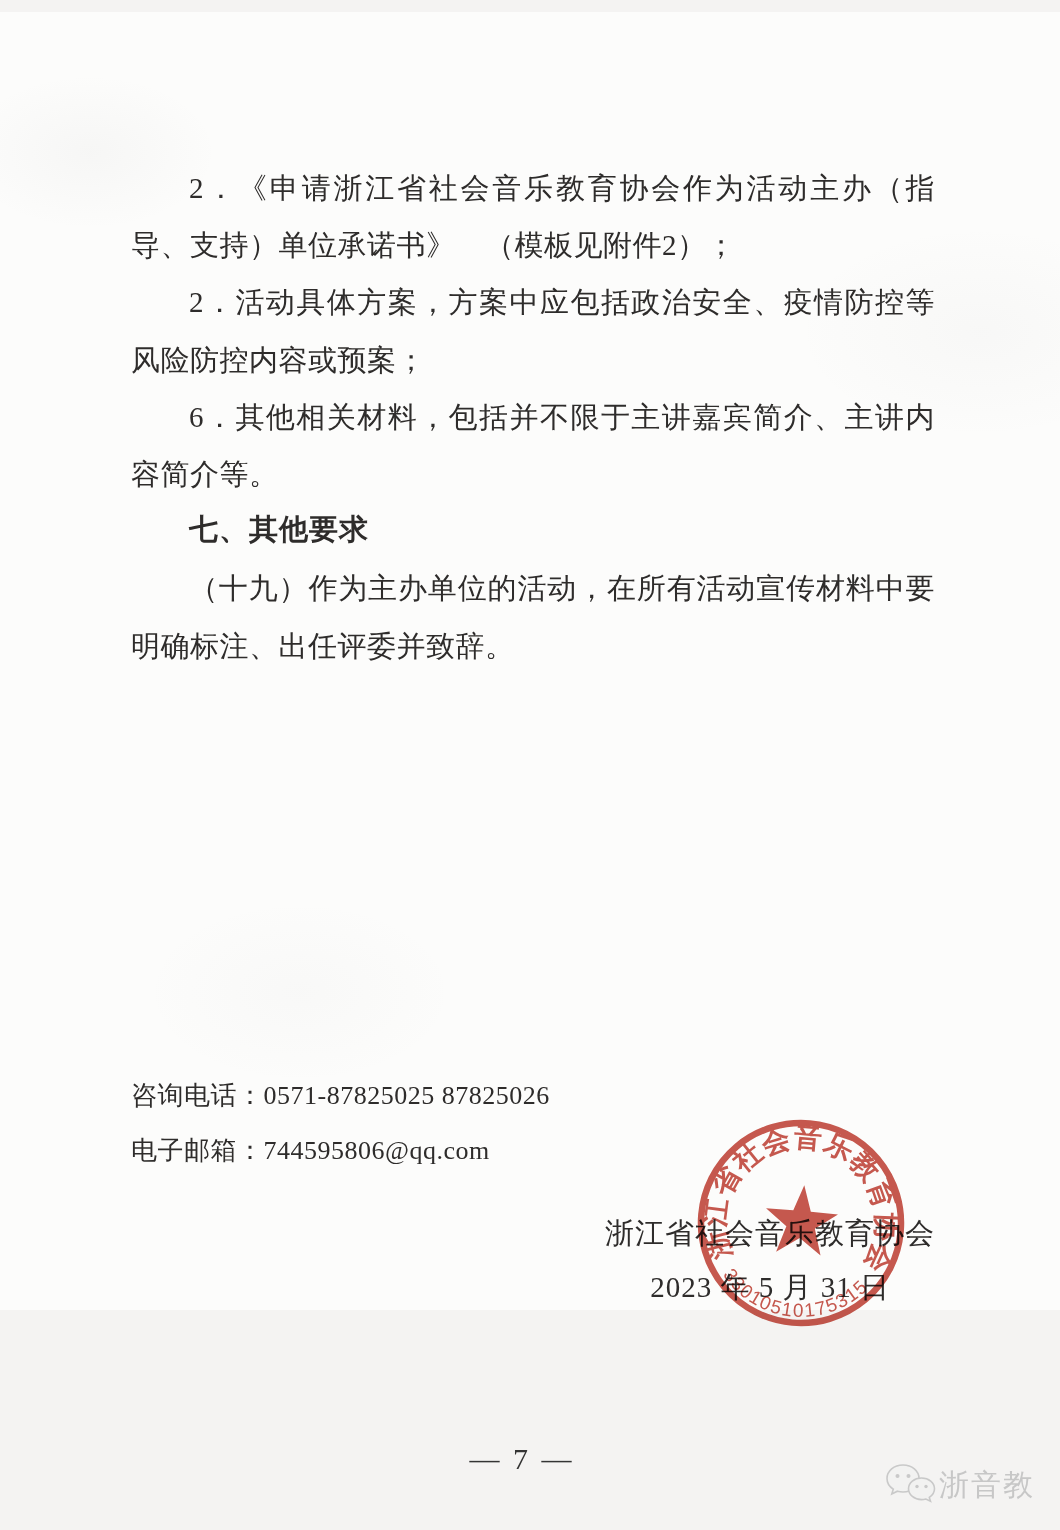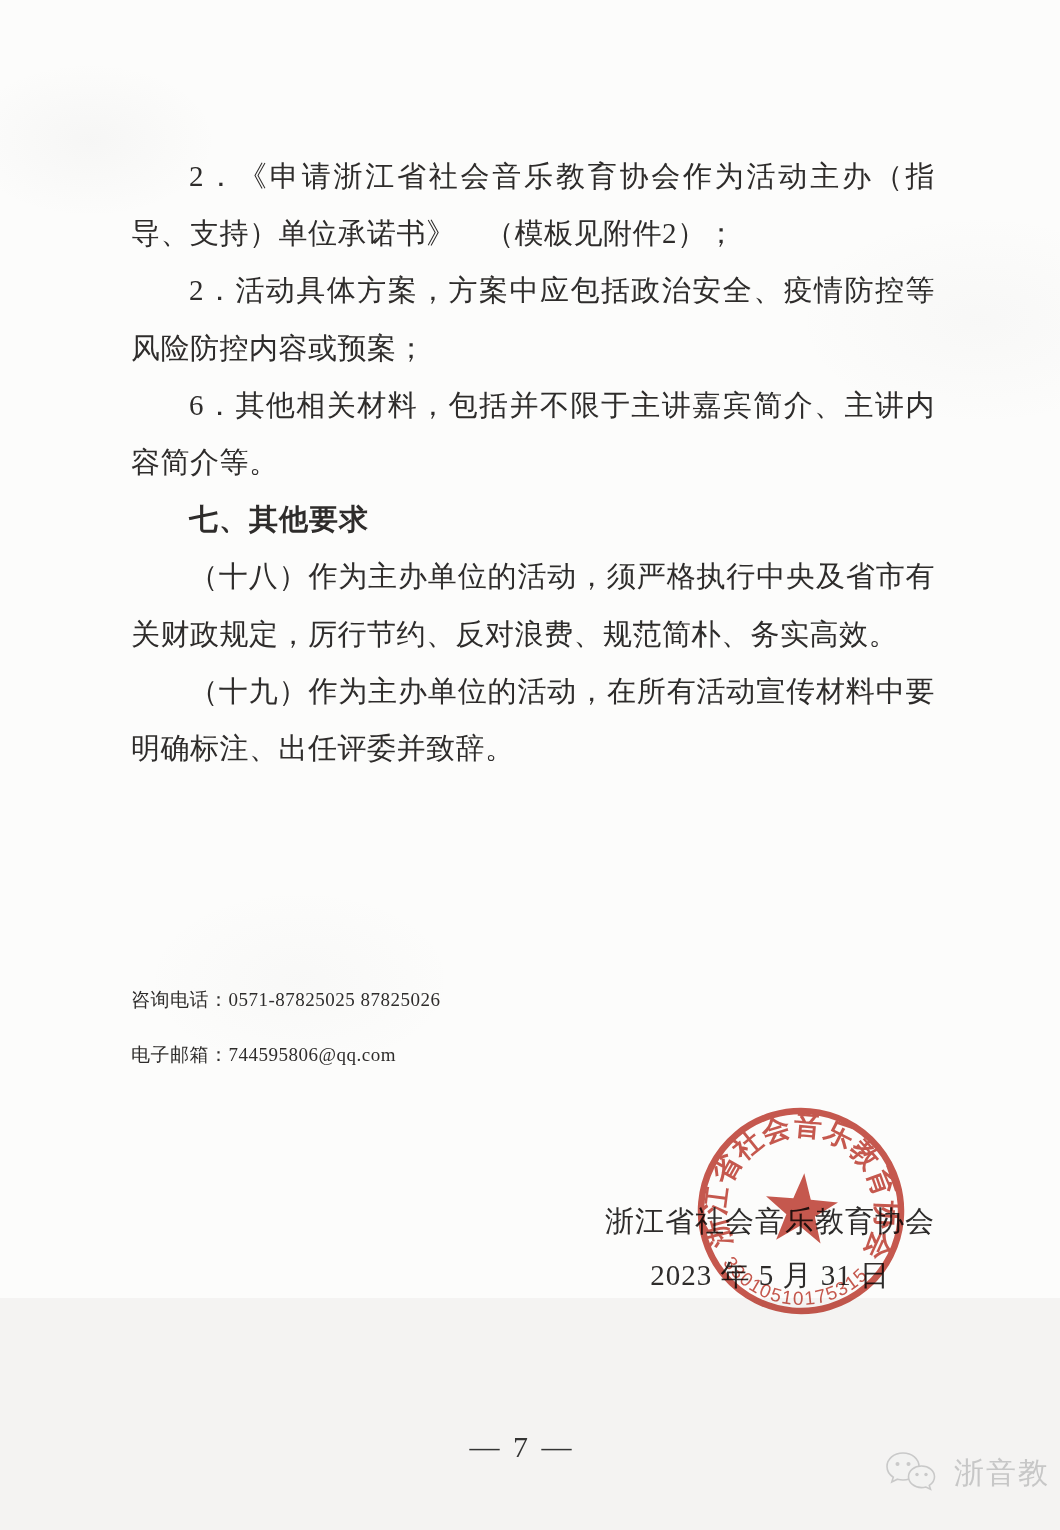--- a/index.html
+++ b/index.html
@@ -18,49 +18,50 @@
     inset: 0;
     width: 1060px;
     height: 1298px;
     background-color: var(--paper, #fcfcfb);
     background-image:
       radial-gradient(180px 110px at 90px 140px,  rgba(140,140,140,.05), transparent 70%),
       radial-gradient(260px 150px at 980px 320px, rgba(140,140,140,.04), transparent 70%),
       radial-gradient(220px 130px at 300px 980px, rgba(140,140,140,.03), transparent 70%),
       radial-gradient(340px 200px at 540px 1470px,rgba(140,140,140,.05), transparent 70%);
     color: var(--ink, #2e2c2b);
+    margin-top: 12px;
   }
 
   
   .doc-body {
     position: absolute;
     left: 131px;
     top: 148px;
     width: 804px;
     font-size: 29px;
     line-height: 57.2px;
     text-align: justify;
     letter-spacing: 0.5px;
   }
   .doc-body p {
     margin: 0;
     text-indent: 58px;
   }
   .doc-body p.section-heading {
-    font-family: Liberation Serif, serif;
+    font-family: Liberation Mono, monospace;
     font-weight: 700;
     letter-spacing: 1px;
   }
 
   
   .contact {
     position: absolute;
     left: 131px;
-    top: 972px;
-    font-size: 19px;
+    top: 1056px;
+    font-size: 26px;
     line-height: 55px;
     letter-spacing: 0.5px;
   }
   .contact p { margin: 0; }
 
   
   .signature {
     position: absolute;
     right: 125px;
     top: 1194px;
@@ -111,21 +112,21 @@
     color: #343434;
   }
 
   
   .watermark {
     position: absolute;
     left: 882px;
     top: 1450px;
     display: flex;
     align-items: center;
-    gap: 16px;
+    gap: 1px;
     color: var(--watermark-gray, #c7c7c7);
   }
   .watermark .wm-label {
     font-family: "Liberation Sans", "DejaVu Sans", sans-serif;
     font-size: 30px;
     letter-spacing: 2px;
     font-weight: 400;
   }
   .watermark svg { display: block; }
   .wm-stroke { fill: #f2f2f1; stroke: #c9c9c9; stroke-width: 1.6; }
@@ -134,21 +135,20 @@
 </head>
 <body>
 
 <div class="page">
 
   <div class="doc-body">
     <p>2．《申请浙江省社会音乐教育协会作为活动主办（指导、支持）单位承诺书》　（模板见附件2）；</p>
     <p>2．活动具体方案，方案中应包括政治安全、疫情防控等风险防控内容或预案；</p>
     <p>6．其他相关材料，包括并不限于主讲嘉宾简介、主讲内容简介等。</p>
     <p class="section-heading">七、其他要求</p>
-    <p>（十八）作为主办单位的活动，须严格执行中央及省市有关财政规定，厉行节约、反对浪费、规范简朴、务实高效。</p>
     <p>（十九）作为主办单位的活动，在所有活动宣传材料中要明确标注、出任评委并致辞。</p>
   </div>
 
   <div class="contact">
     <p>咨询电话：0571-87825025 87825026</p>
     <p>电子邮箱：744595806@qq.com</p>
   </div>
 
   <div class="signature">
     <div>浙江省社会音乐教育协会</div>

